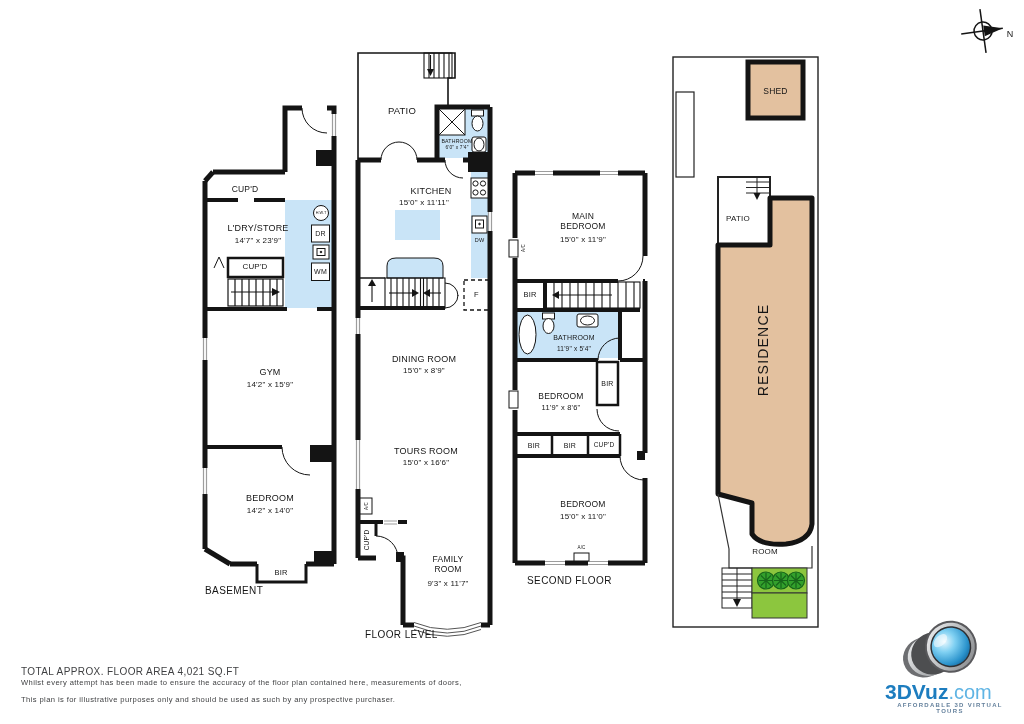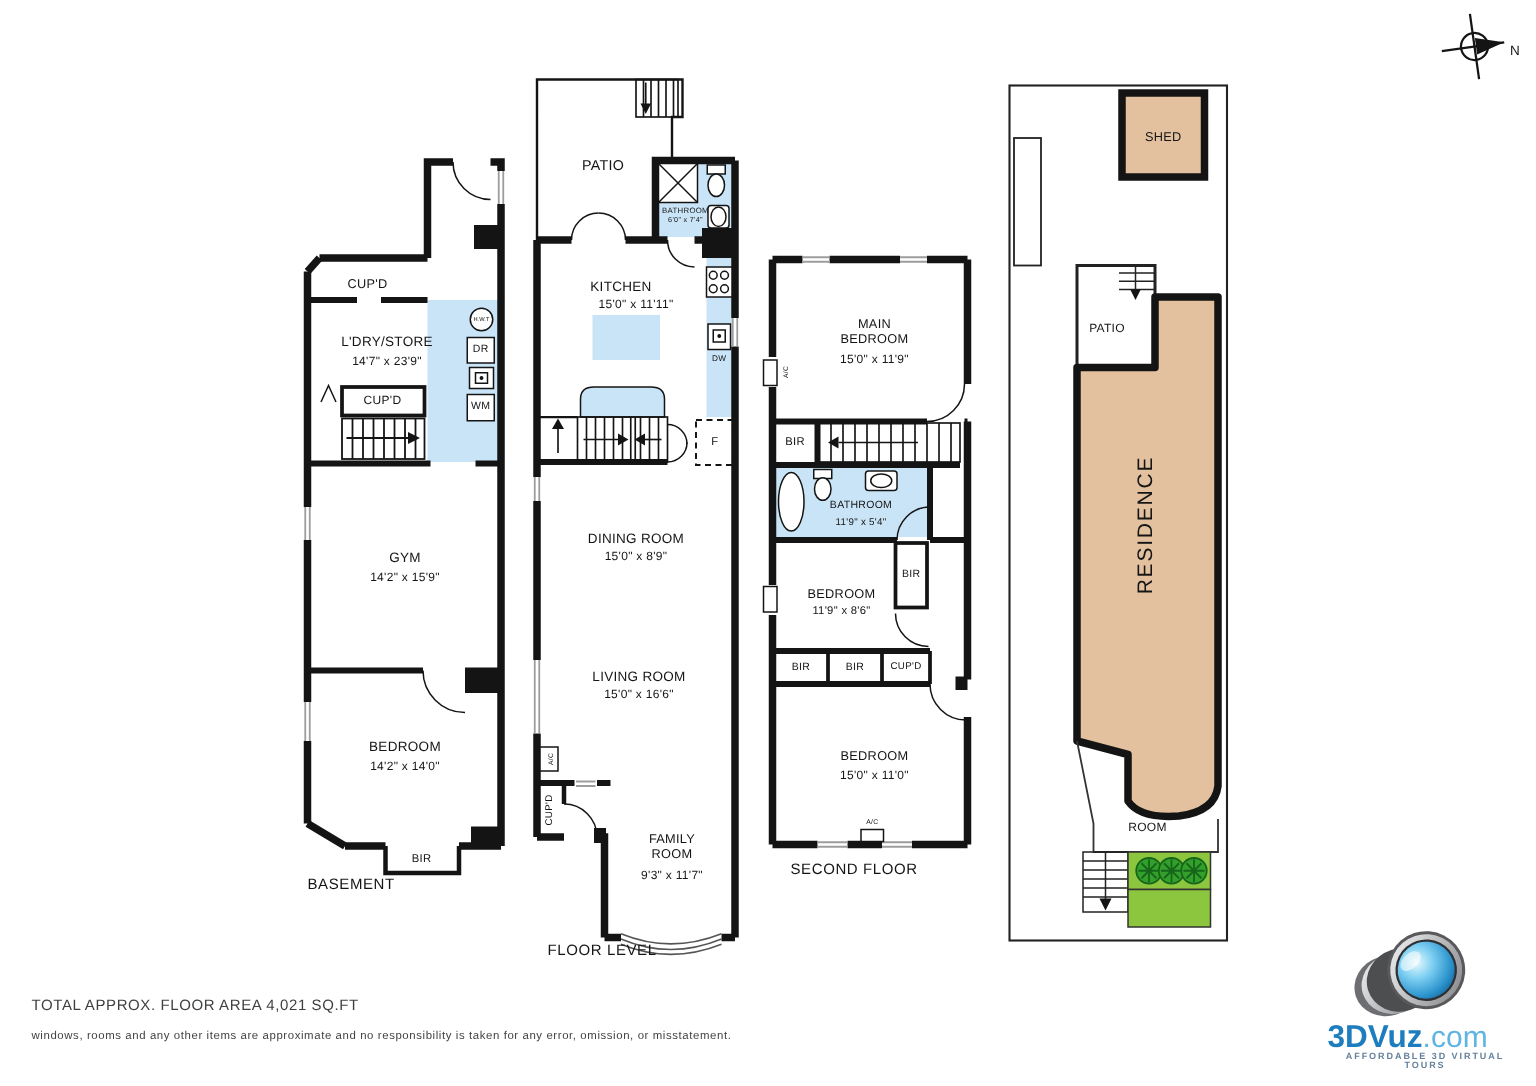--- a/index.html
+++ b/index.html
@@ -347,27 +347,27 @@
 <div class="lb" style="left:270px;top:372px;font-size:9px">GYM</div>
 <div class="lb" style="left:270px;top:385px;font-size:8px">14'2" x 15'9"</div>
 <div class="lb" style="left:270px;top:498px;font-size:9px">BEDROOM</div>
 <div class="lb" style="left:270px;top:511px;font-size:8px">14'2" x 14'0"</div>
 <div class="lb" style="left:281px;top:572.5px;font-size:7.5px">BIR</div>
 <div class="lbL" style="left:205px;top:590px;font-size:10px">BASEMENT</div>
 
 <div class="lb" style="left:402px;top:111px;font-size:9.5px">PATIO</div>
 <div class="lb" style="left:457px;top:140.5px;font-size:5.2px">BATHROOM</div>
 <div class="lb" style="left:457px;top:147.5px;font-size:4.8px">6'0" x 7'4"</div>
-<div class="lb" style="left:414px;top:191px;font-size:9px">KITCHEN</div>
+<div class="lb" style="left:431px;top:191px;font-size:9px">KITCHEN</div>
 <div class="lb" style="left:424px;top:203px;font-size:8px">15'0" x 11'11"</div>
 <div class="lb" style="left:479.5px;top:239.5px;font-size:5.5px">DW</div>
 <div class="lb" style="left:476.5px;top:295px;font-size:7.5px">F</div>
 <div class="lb" style="left:424px;top:359px;font-size:9px">DINING ROOM</div>
 <div class="lb" style="left:424px;top:371px;font-size:8px">15'0" x 8'9"</div>
-<div class="lb" style="left:426px;top:451px;font-size:9px">LIVING ROOM</div>
+<div class="lb" style="left:426px;top:451px;font-size:9px">TOURS ROOM</div>
 <div class="lb" style="left:426px;top:463px;font-size:8px">15'0" x 16'6"</div>
 <div class="lb vert" style="left:366.5px;top:506px;font-size:4.5px">A/C</div>
 <div class="lb vert" style="left:366.5px;top:540px;font-size:6.5px">CUP'D</div>
 <div class="lb wrap" style="left:448px;top:564px;font-size:8.5px;width:54px">FAMILY ROOM</div>
 <div class="lb" style="left:448px;top:584px;font-size:8px">9'3" x 11'7"</div>
 <div class="lbL" style="left:365px;top:634px;font-size:10px">FLOOR LEVEL</div>
 
 <div class="lb wrap" style="left:583px;top:221px;font-size:8.5px;width:66px">MAIN BEDROOM</div>
 <div class="lb" style="left:583px;top:240px;font-size:8px">15'0" x 11'9"</div>
 <div class="lb vert" style="left:523.5px;top:248px;font-size:4.5px">A/C</div>
@@ -386,20 +386,21 @@
 <div class="lbL" style="left:527px;top:580px;font-size:10px">SECOND FLOOR</div>
 
 <div class="lb" style="left:775.5px;top:90.5px;font-size:8.5px">SHED</div>
 <div class="lb" style="left:738px;top:219px;font-size:8px">PATIO</div>
 <div class="lb vert" style="left:763px;top:350px;font-size:14px;letter-spacing:1.2px">RESIDENCE</div>
 <div class="lb" style="left:765px;top:552px;font-size:8px">ROOM</div>
 
 <div class="lb" style="left:1010px;top:34px;font-size:9px">N</div>
 
 <div class="lbL footer-line" style="left:21px;top:671px;font-size:10px">TOTAL APPROX. FLOOR AREA 4,021 SQ.FT</div>
-<div class="lbL footer-line" style="left:21px;top:690px;font-size:7.6px">windows, rooms and any other items are approximate and no responsibility is taken for any error, omission, or misstatement.</div>
+<div class="lbL footer-line" style="left:21px;top:681.5px;font-size:7.6px">Whilst every attempt has been made to ensure the accuracy of the floor plan contained here, measurements of doors,</div>
+<div class="lbL footer-line" style="left:21px;top:698.5px;font-size:7.6px">This plan is for illustrative purposes only and should be used as such by any prospective purchaser.</div>
 
 <div style="position:absolute;left:885px;top:681px;width:130px;text-align:left;line-height:1">
   <span class="brand">3DVuz</span><span class="brand-suffix">.com</span>
 </div>
 <div class="tagline" style="position:absolute;left:885px;top:702px;width:130px;text-align:center">AFFORDABLE 3D VIRTUAL TOURS</div>
 
 </div>
 
 </body></html>

